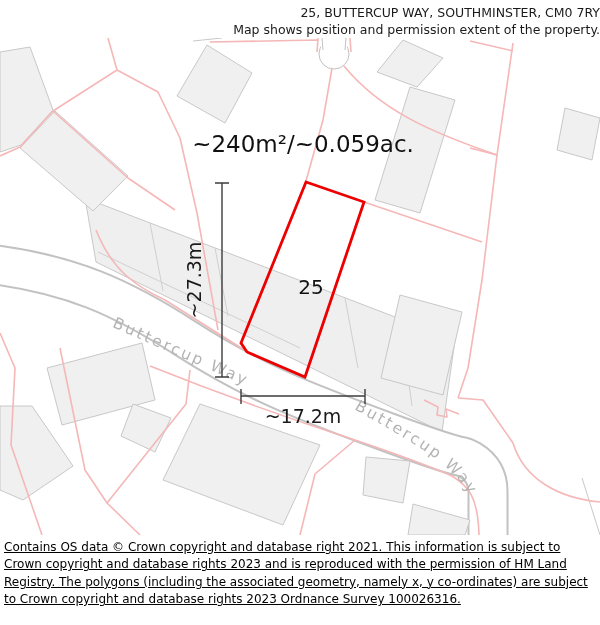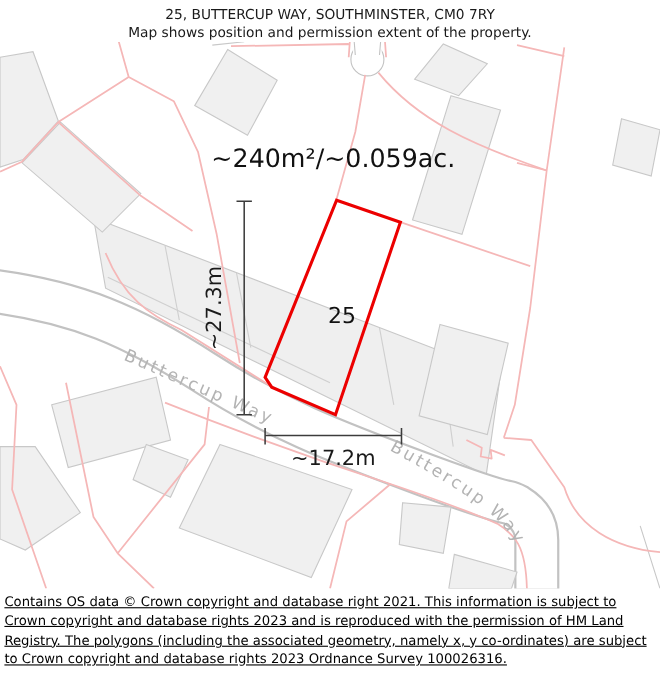--- a/index.html
+++ b/index.html
@@ -2,21 +2,21 @@
 <html><head>
 <meta charset="utf-8">
 <style>
   html,body{margin:0;padding:0;}
   body{
     width:600px;height:625px;position:relative;background:#ffffff;
     font-family:"DejaVu Sans", sans-serif;overflow:hidden;
   }
   .header{
     position:absolute;top:0;left:0;width:600px;height:38px;
-    text-align:center;color:#1a1a1a;background:#ffffff;z-index:3;
+    text-align:right;color:#1a1a1a;background:#ffffff;z-index:3;
   }
   .header .title{font-size:12.5px;padding-top:5px;}
   .header .subtitle{font-size:12.5px;padding-top:2px;}
   .map-wrap{position:absolute;top:38px;left:0;width:600px;height:497px;z-index:1;}
   .footer{
     position:absolute;top:539px;left:4px;width:592px;
     font-size:12px;line-height:1.45;color:#000;background:#fff;z-index:3;text-decoration:underline;
   }
   svg text{font-family:"DejaVu Sans", sans-serif;}
   .street-label{font-size:15.5px;letter-spacing:2.5px;}

